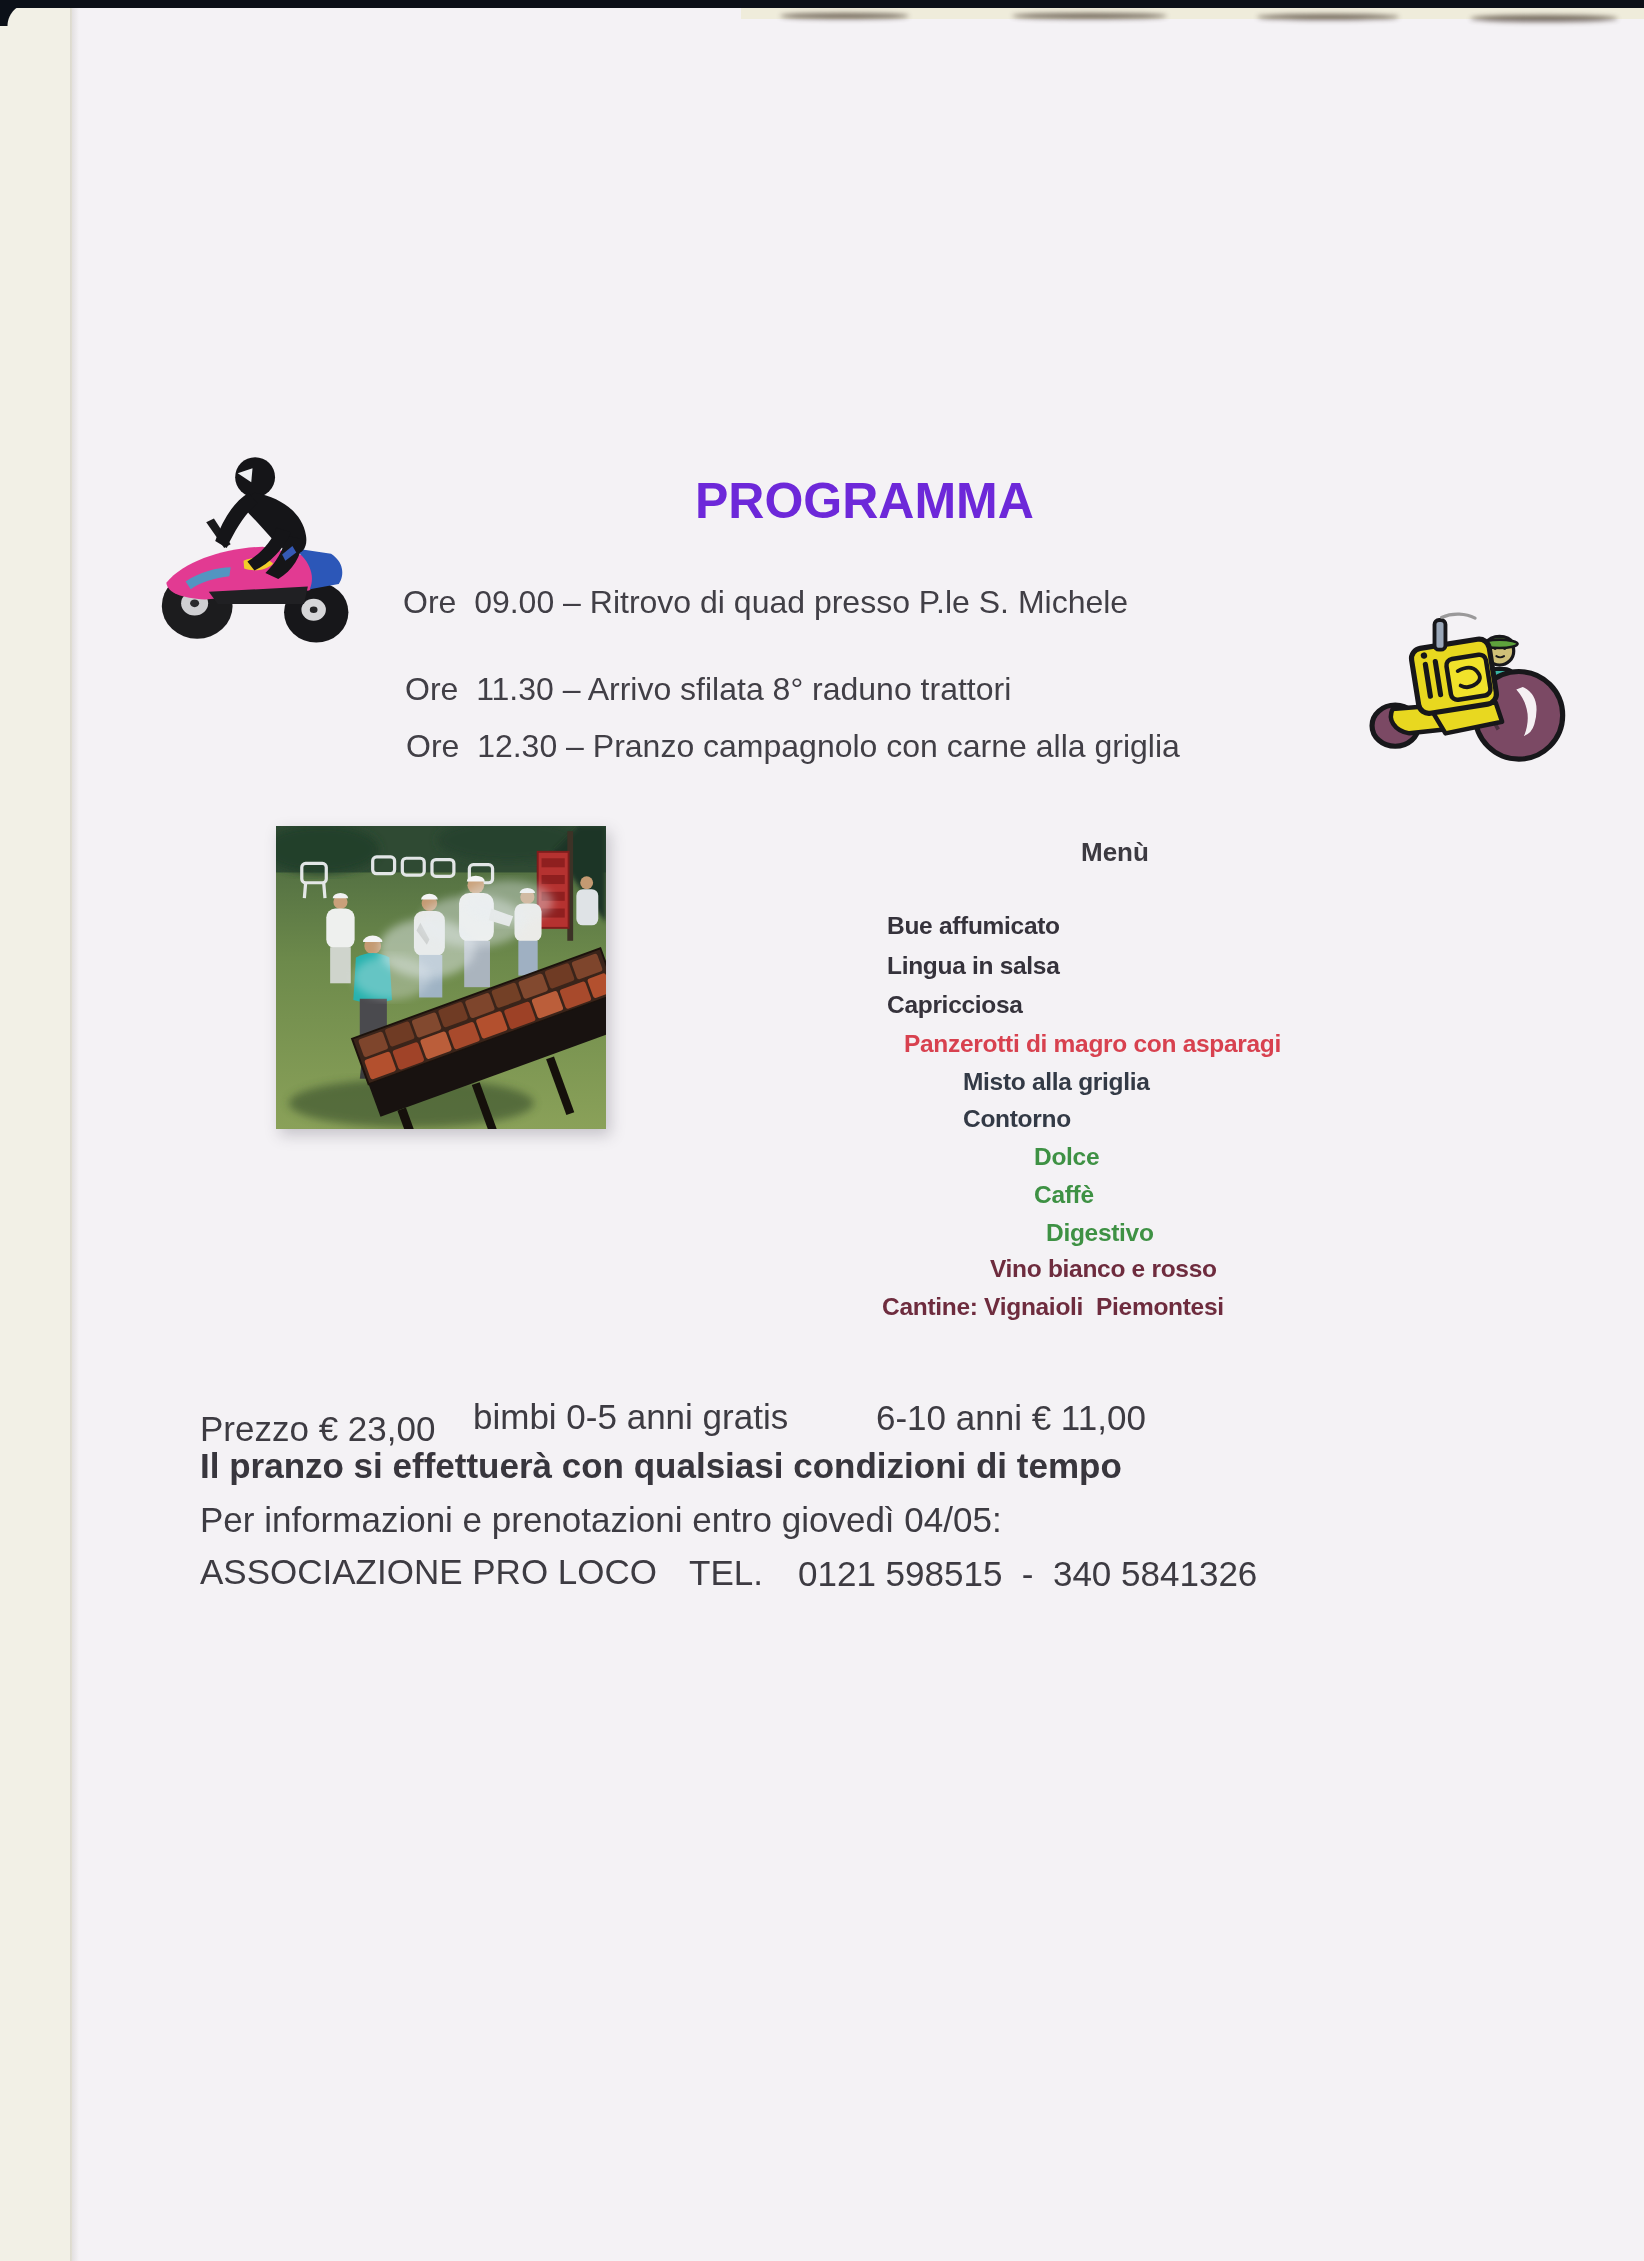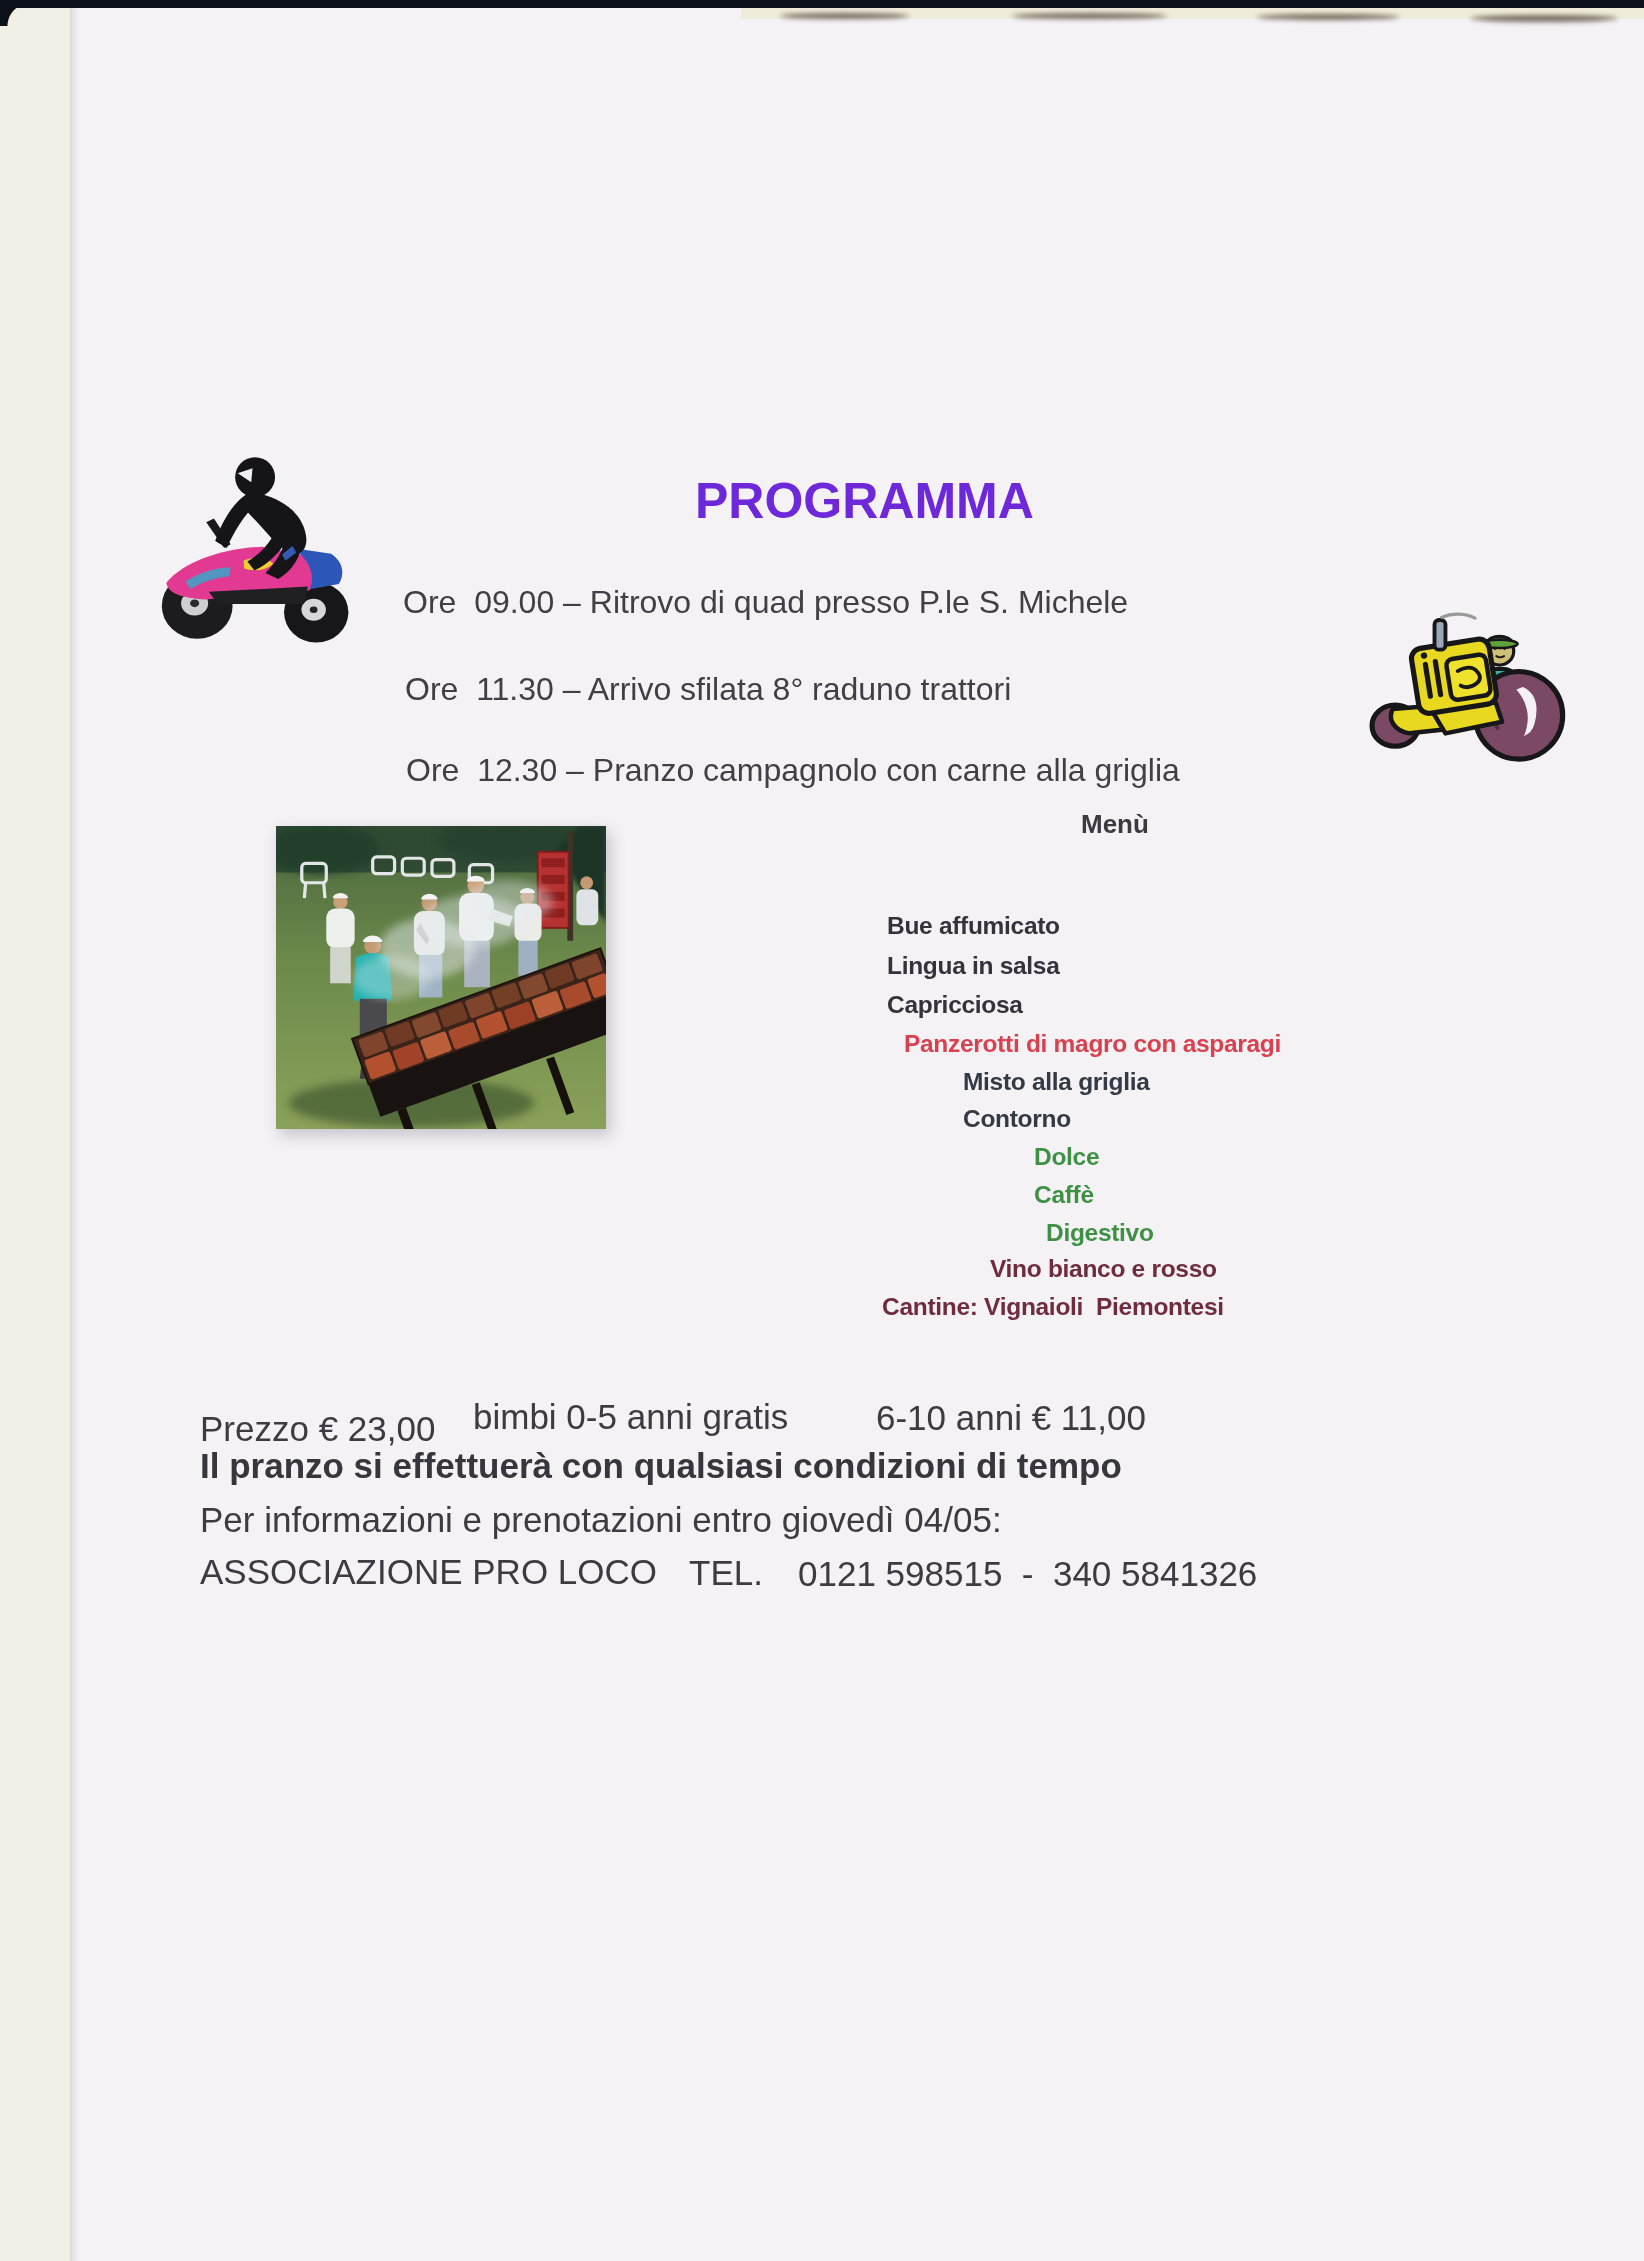--- a/index.html
+++ b/index.html
@@ -34,22 +34,22 @@
     filter:blur(2.6px);opacity:.75;
   }
   .txt{position:absolute;white-space:pre;color:#3e3c43;}
   #doc-title{
     left:695px;top:472px;font-size:50px;font-weight:bold;
     letter-spacing:0px;color:#6d28d9;
   }
   .schedule-line{font-size:32px;color:#413f46;}
   #schedule-0{left:403px;top:584px;}
   #schedule-1{left:405px;top:671px;}
-  #schedule-2{left:406px;top:752px;text-align:right;}
-  #menu-heading{left:1081px;top:809px;font-size:26px;font-weight:bold;color:#3c3a41;}
+  #schedule-2{left:406px;top:728px;text-align:right;}
+  #menu-heading{left:1081px;top:837px;font-size:26px;font-weight:bold;color:#3c3a41;}
   .menu-item{position:absolute;white-space:pre;font-size:24.5px;font-weight:bold;letter-spacing:-0.3px;}
   .menu-item-0{left:887px;top:912px;}
   .menu-item-1{left:887px;top:952px;}
   .menu-item-2{left:887px;top:991px;}
   .menu-item-3{left:904px;top:1030px;}
   .menu-item-4{left:963px;top:1068px;}
   .menu-item-5{left:963px;top:1105px;}
   .menu-item-6{left:1034px;top:1143px;}
   .menu-item-7{left:1034px;top:1181px;}
   .menu-item-8{left:1034px;top:1219px;}

